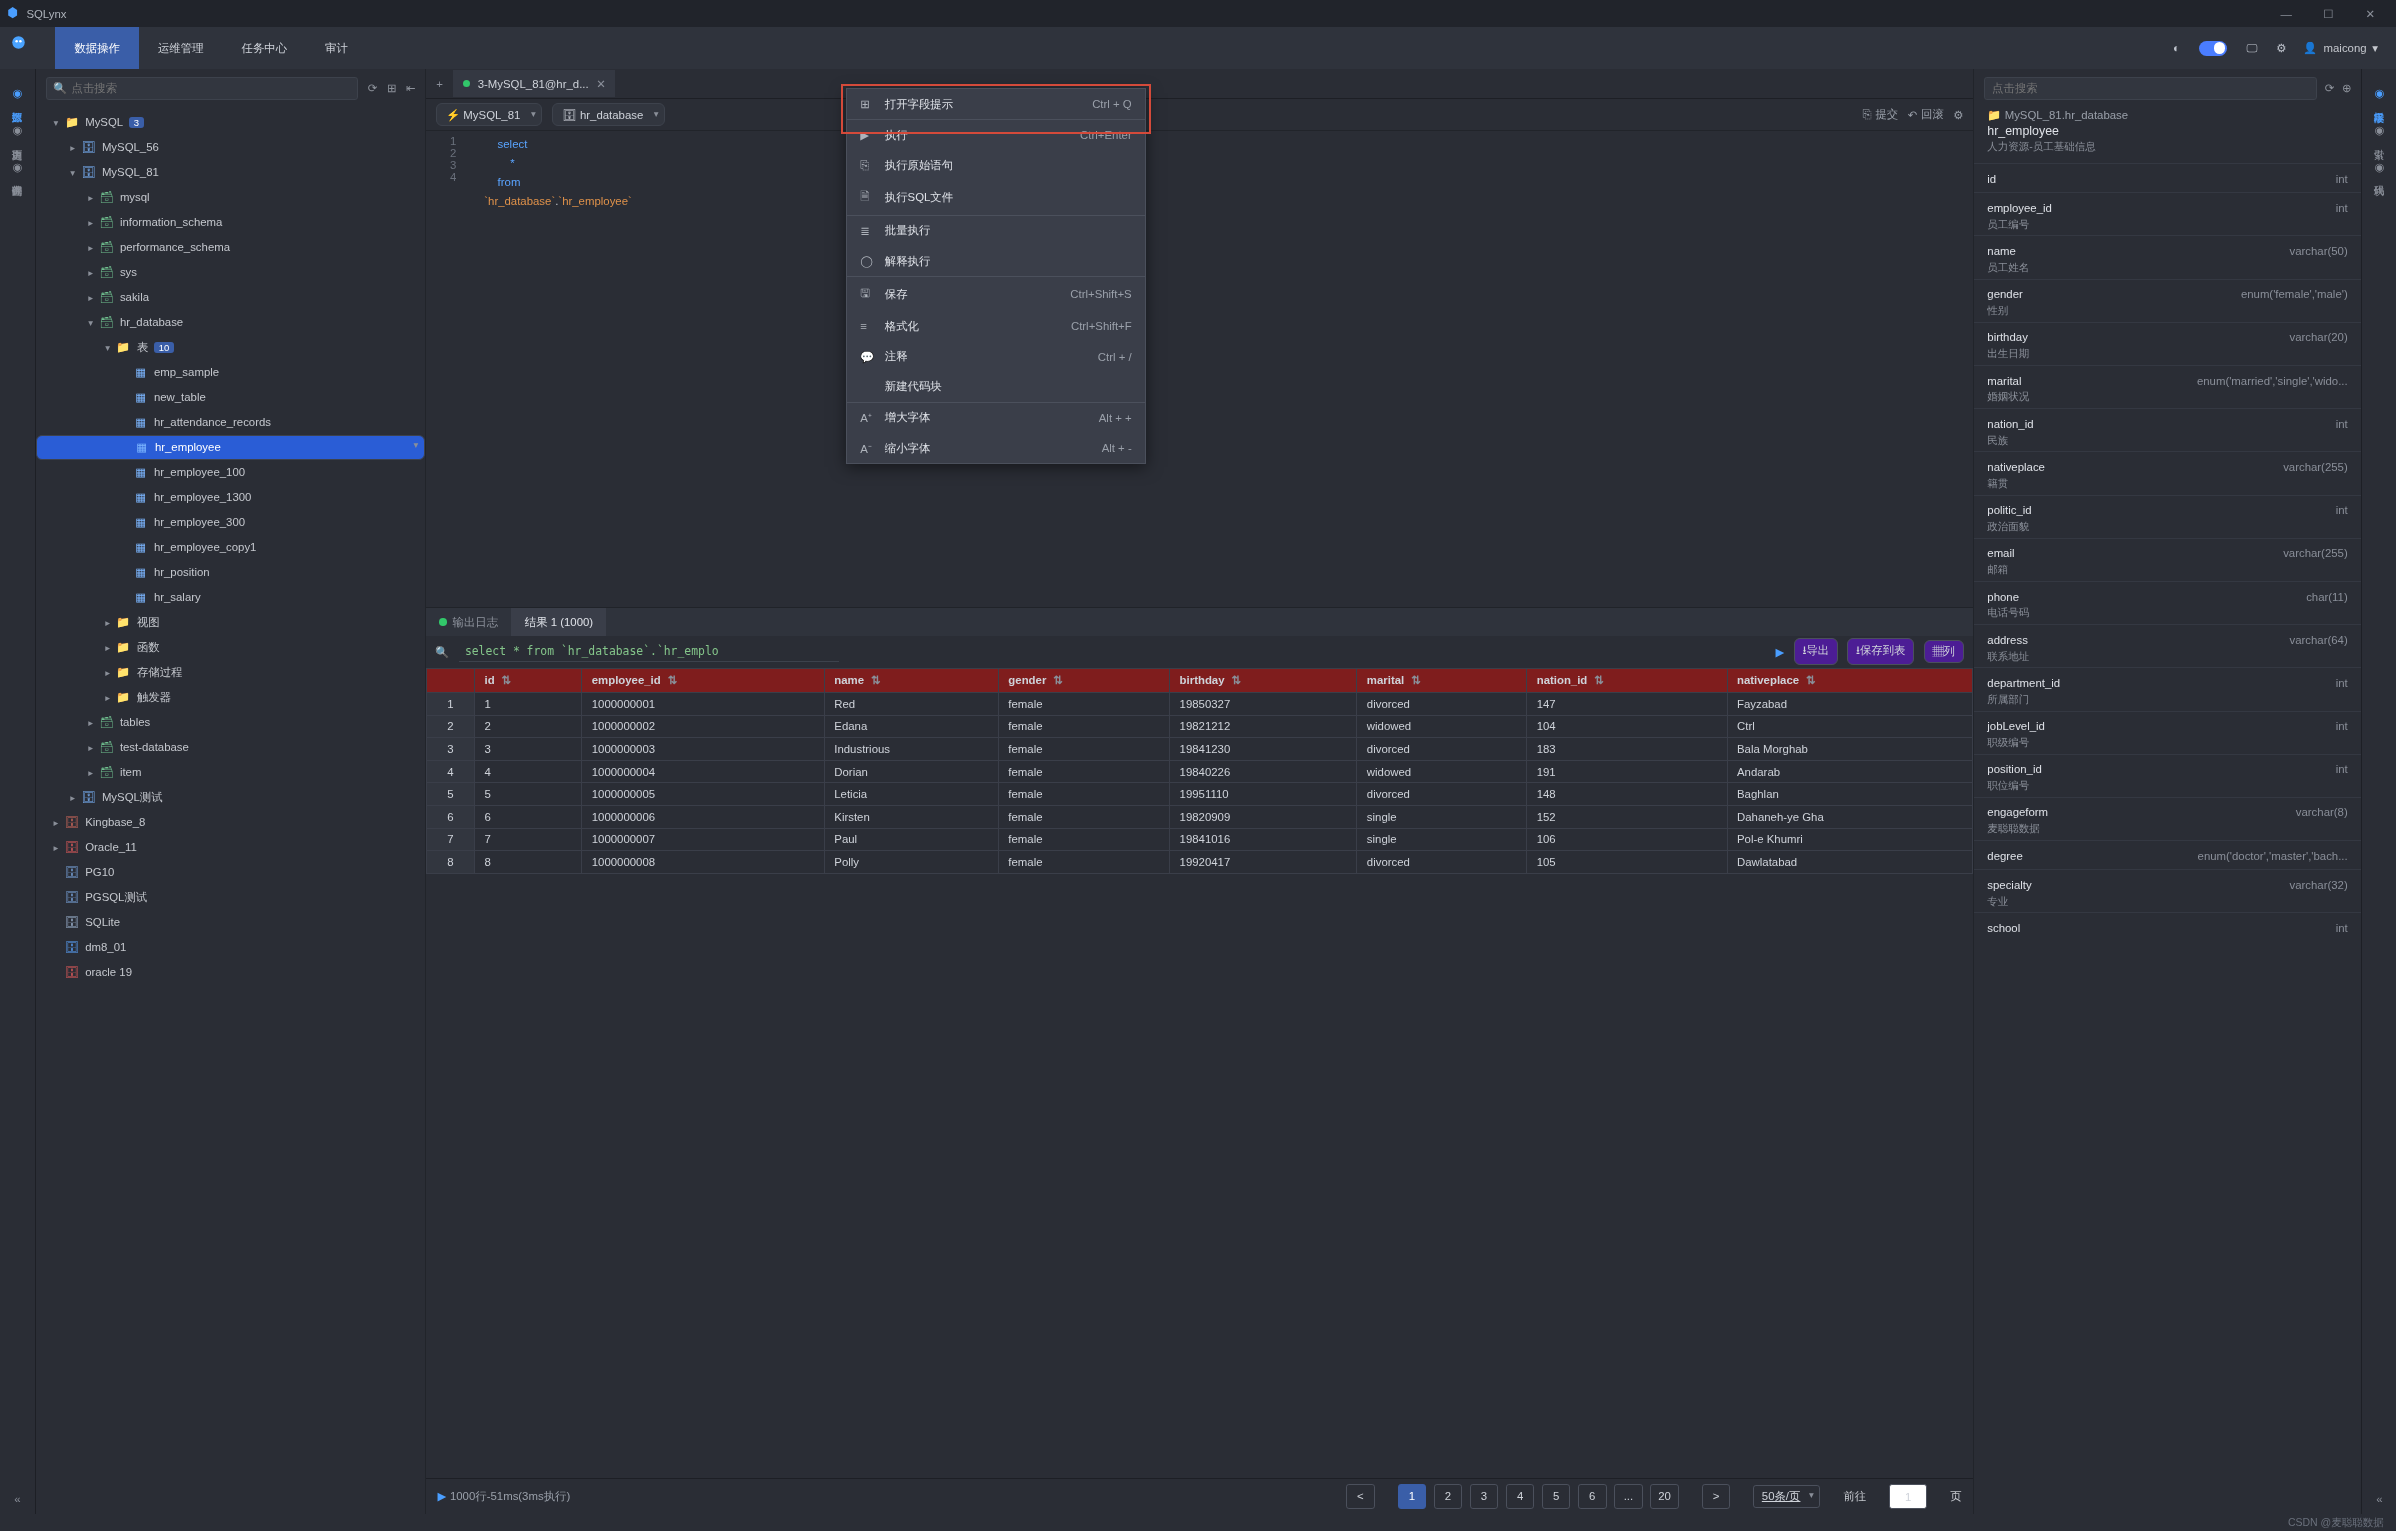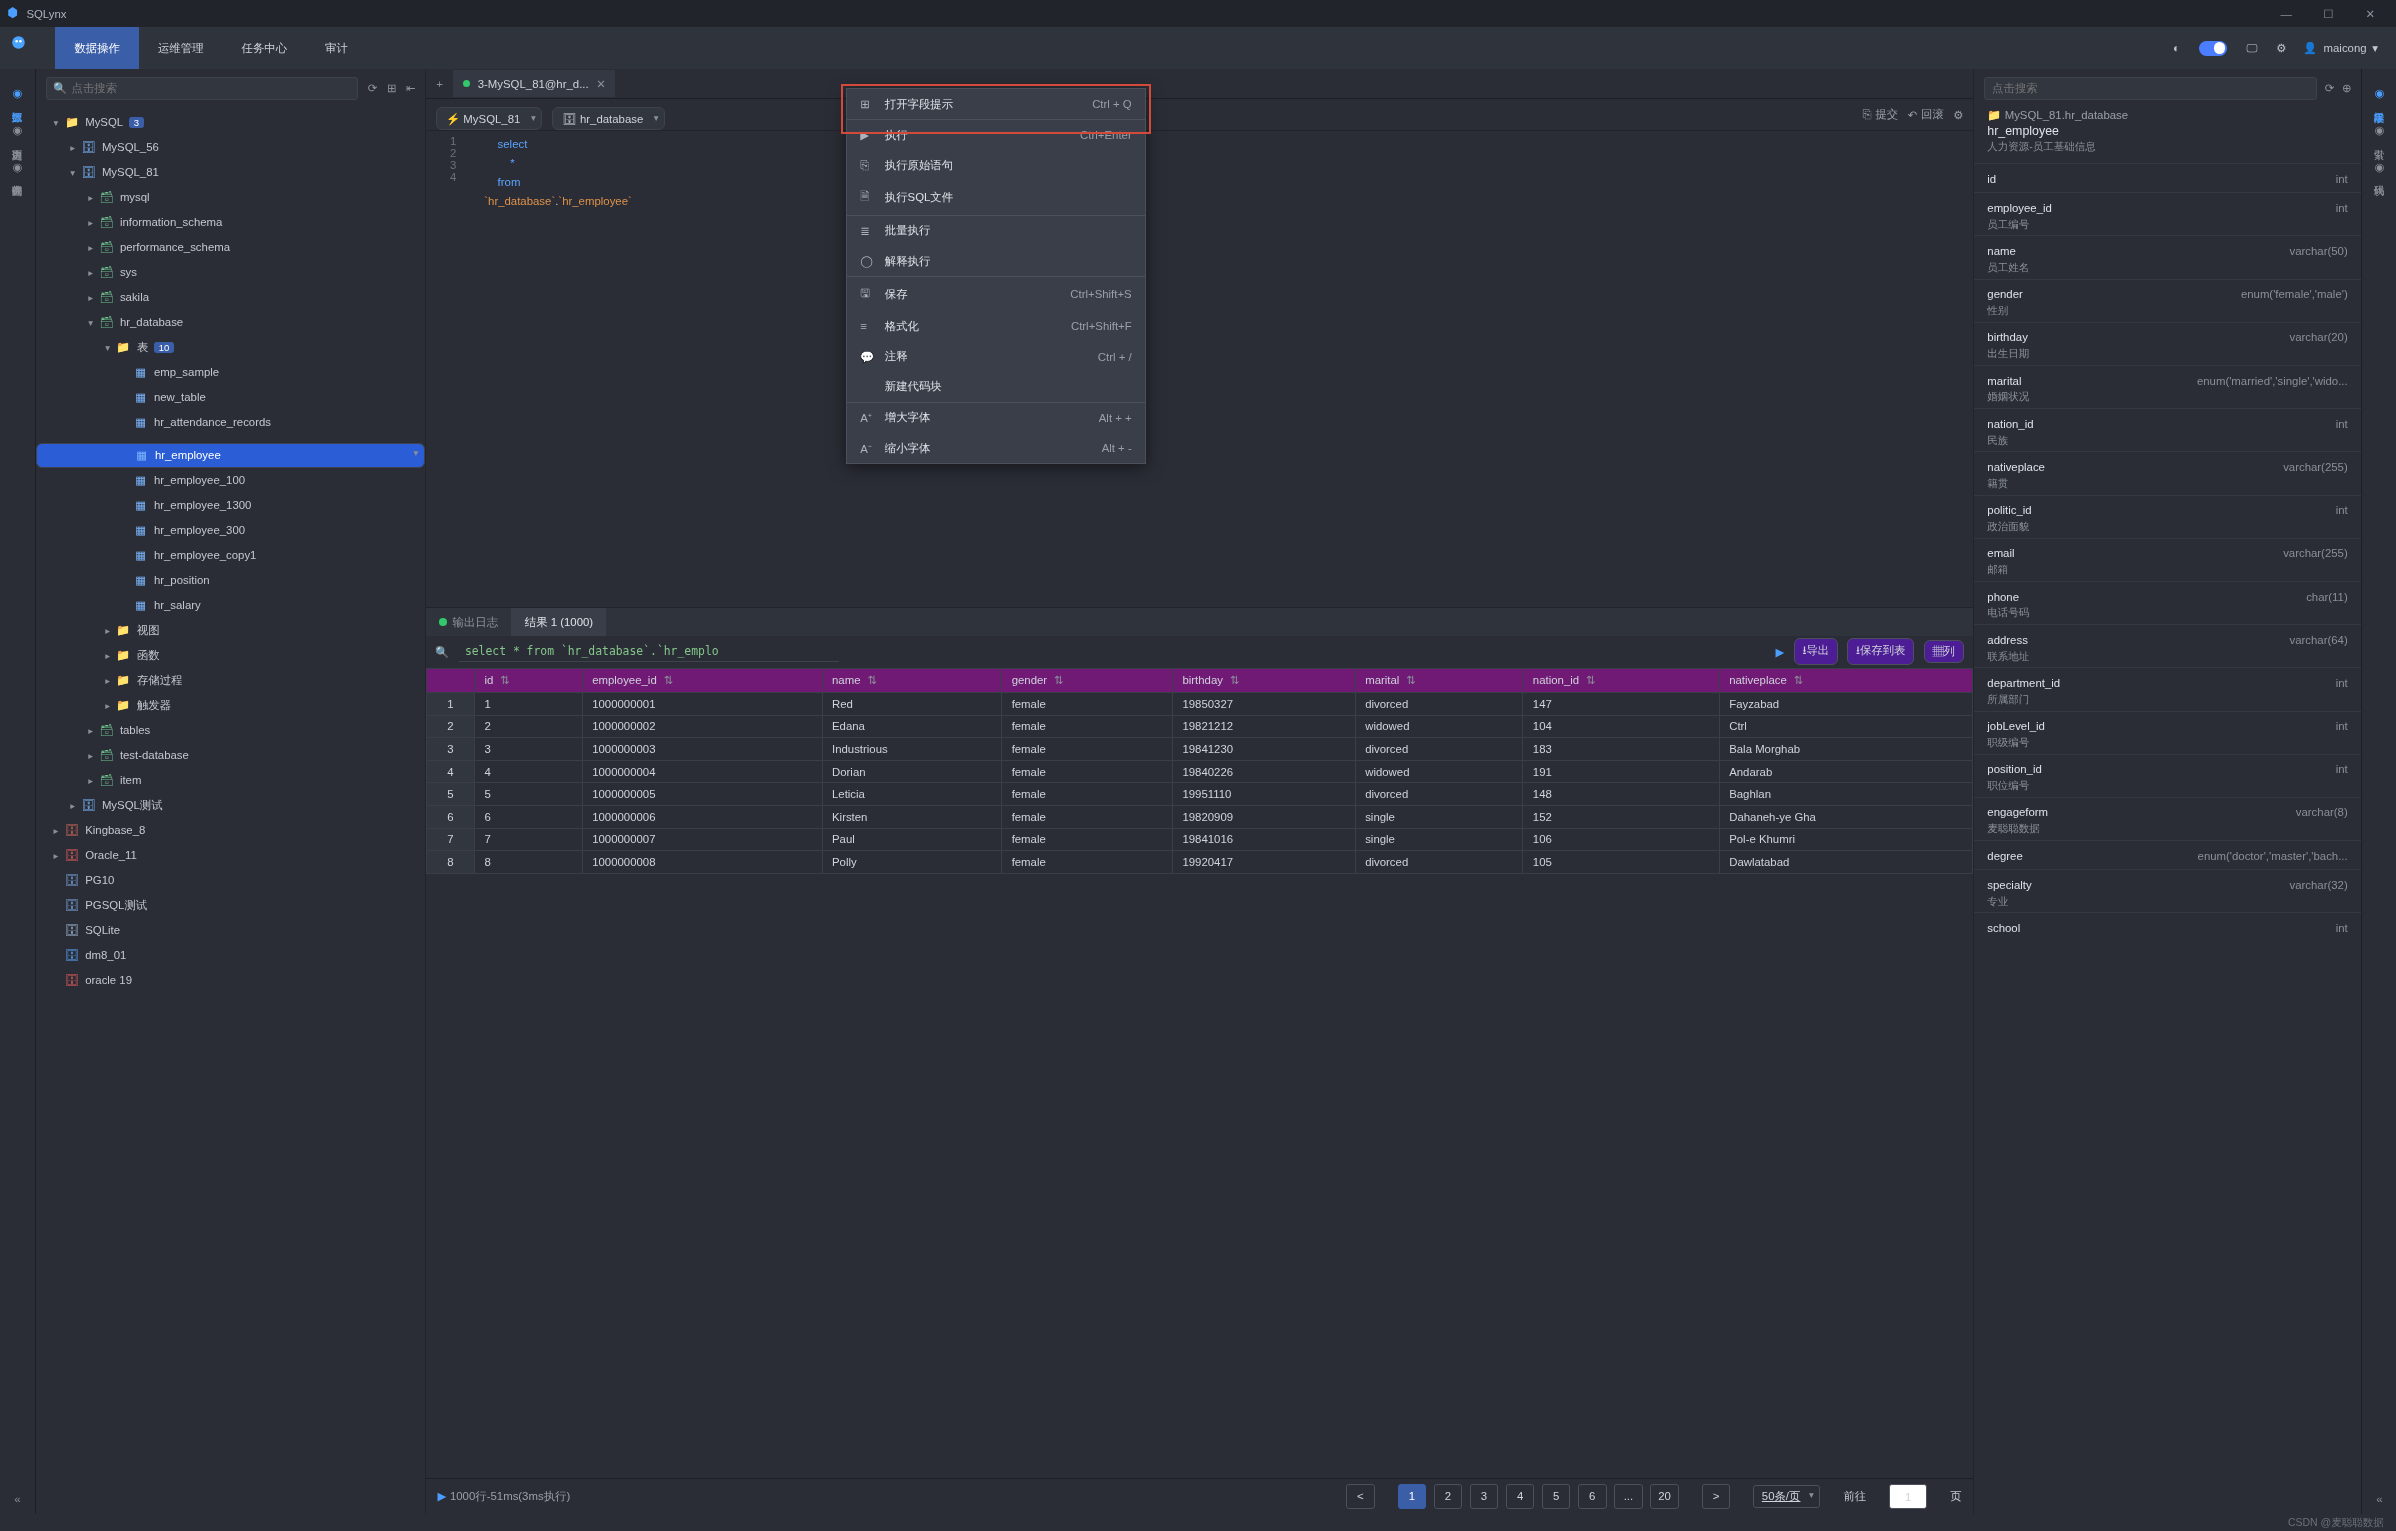--- a/index.html
+++ b/index.html
@@ -51,21 +51,21 @@
 .ic-table { color: #7cb6ff; }
 
 
 .center { flex: 1; display: flex; flex-direction: column; background: #2a2d35; }
 .tabs { display: flex; align-items: center; height: 30px; background: #2a2d35; border-bottom: 1px solid rgba(0,0,0,.3); }
 .tabs .newtab { width: 27px; text-align: center; color: #8a8f99; cursor: pointer; }
 .tabs .tab { display: flex; align-items: center; background: #343842; padding: 0 9.5px; height: 27px; gap: 7.6px; color: #cfd3da; }
 .tabs .tab .dot { width: 7.6px; height: 7.6px; border-radius: 50%; background: #32c76a; }
 .tabs .tab .x { color: #8a8f99; cursor: pointer; }
 .queryhdr { display: flex; align-items: center; height: 32px; padding: 0 9.5px; gap: 9.5px; border-bottom: 1px solid rgba(0,0,0,.2); }
-.sel { background: #32363f; border: 1px solid #3d424c; border-radius: 6px; padding: 3.8px 21px 3.8px 9.5px; color: #cfd3da; position: relative; margin-top: 8px; }
+.sel { background: #32363f; border: 1px solid #3d424c; border-radius: 6px; padding: 3.8px 21px 3.8px 9.5px; color: #cfd3da; position: relative; }
 .sel::after { content: "▾"; position: absolute; right: 5.7px; top: 3.8px; color: #8a8f99; font-size: 9.5px; }
 .qbtn { color: #9aa0aa; cursor: pointer; display: flex; align-items: center; gap: 3.8px; }
 .editor { position: relative; flex: 0 0 auto; height: 476px; background: #2a2d35; display: flex; }
 .gutter { width: 38px; background: #2a2d35; color: #6a707c; text-align: right; padding: 3.8px 7.6px 0 0; font-family: Consolas, monospace; font-size: 12.4px; }
 .code { padding: 3.8px 7.6px; font-family: Consolas, monospace; font-size: 12.4px; line-height: 19px; white-space: pre; }
 .kw { color: #5aa4ff; margin-left: 26px; }
 .str { color: #e0924a; }
 
 
 .ctxmenu { position: absolute; left: 846px; top: 88px; width: 300px; background: #3a3e49; border: 1px solid #4b505c; box-shadow: 0 3.8px 15px rgba(0,0,0,.5); z-index: 100; }
@@ -86,21 +86,21 @@
 .resbar { display: flex; align-items: center; height: 32px; padding: 0 9.5px; gap: 9.5px; background: #2a2d35; }
 .resbar input { flex: 1; max-width: 380px; background: transparent; border: none; border-bottom: 1px solid #3d424c; padding: 2.9px 5.7px; color: #84c58a; font-family: Consolas, monospace; }
 .resbar .spacer { flex: 1; }
 .resbar .rbtn { background: #4c1d95; border: 1px solid #4b505c; padding: 2.9px 7.6px; border-radius: 6px; color: #cfd3da; cursor: pointer; }
 .resbar .play { color: #4a9eff; cursor: pointer; }
 
 
 .gridwrap { flex: 1; overflow: auto; background: #2a2d35; }
 table.grid { border-collapse: collapse; width: 100%; font-size: 11.4px; }
 table.grid th, table.grid td { border: 1px solid #3a3e49; padding: 4.8px 9.5px; text-align: left; color: #cfd3da; white-space: nowrap; }
-table.grid th { background: #701a75; font-weight: normal; }
+table.grid th { background: #7f1d1d; font-weight: bold; }
 table.grid .sorticon { color: #8a8f99; margin-left: 3.8px; }
 table.grid td.rn { background: #32363f; text-align: center; width: 48px; }
 
 
 .pager { display: flex; align-items: center; height: 36px; padding: 0 11.4px; border-top: 1px solid rgba(0,0,0,.3); gap: 23px; }
 .pager .info { color: #9aa0aa; }
 .pager .info .tri { color: #4a9eff; margin-right: 3.8px; }
 .pager .spacer { flex: 1; }
 .pager .pg { min-width: 28.5px; height: 25px; line-height: 23px; text-align: center; border: 1px solid #4b505c; border-radius: 2.9px; padding: 0 5.7px; cursor: pointer; color: #cfd3da; }
 .pager .pg.active { background: #3a5ea8; border-color: #3a5ea8; color: #fff; }

